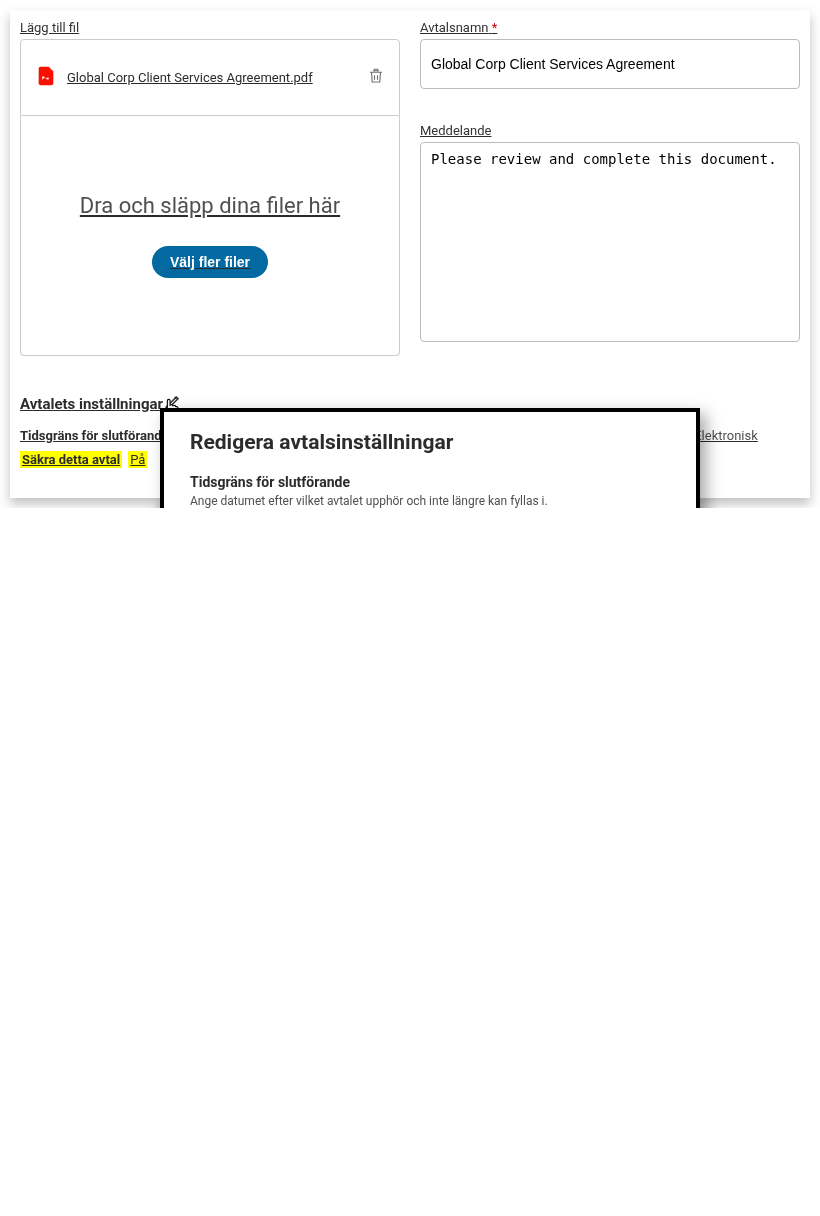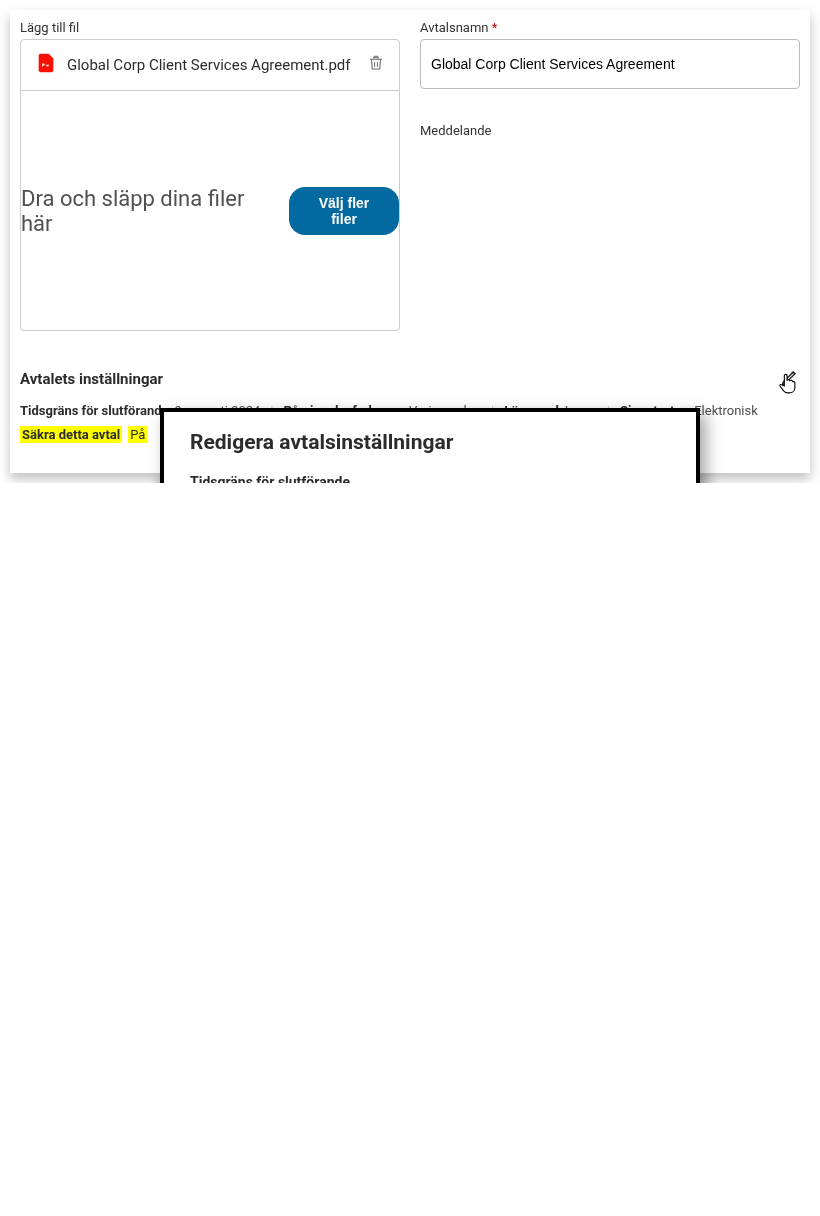--- a/index.html
+++ b/index.html
@@ -9,55 +9,56 @@
     padding: 10px;
     width: 820px;
     color: #2c2c2c;
   }
   .container {
     width: 800px;
     position: relative;
     filter: drop-shadow(0 6px 6px rgba(0,0,0,.25));
     background: #fff;
     padding-bottom: 30px;
+    text-decoration: underline;
   }
   .top-row {
     display: flex;
     gap: 20px;
     padding: 10px 10px 0 10px;
   }
   .col {
     flex: 1;
   }
   .label {
     font-size: 13px;
     color: #333;
     margin-bottom: 4px;
     display: block;
   }
   .star { color: #c00; }
   .file-header {
     border: 1px solid #ccc;
     border-radius: 4px 4px 0 0;
-    padding: 12px 14px;
+    padding: 25px 14px;
     display: flex;
     align-items: center;
     gap: 10px;
-    font-size: 15px;
+    font-size: 13px;
   }
   .pdf-icon svg { width: 22px; height: 22px; }
   .file-name { flex: 1; }
   .trash-icon svg { width: 18px; height: 18px; }
   .dropzone {
     border: 1px solid #ccc;
     border-top: none;
     border-radius: 0 0 4px 4px;
     height: 240px;
     display: flex;
-    flex-direction: row;
+    flex-direction: column;
     align-items: center;
     justify-content: center;
     gap: 28px;
     font-size: 22px;
     color: #505050;
   }
   .select-files-btn {
     background: #0369a1;
     color: #fff;
     border: none;
@@ -84,21 +85,20 @@
     resize: none;
   }
   .avtalsnamn-block { margin-bottom: 34px; }
   .settings-row {
     padding: 0 10px;
     margin-top: 36px;
   }
   .settings-title-row {
     display: flex;
     align-items: center;
-    justify-content: space-between;
   }
   .settings-title {
     font-size: 15px;
     font-weight: 700;
   }
   .edit-icon-wrap { position: relative; }
   .edit-icon svg { width: 20px; height: 20px; }
   .cursor-hand {
     position: absolute;
     left: -3px;
@@ -299,20 +299,21 @@
       </div>
     </div>
 
     <div class="col">
       <div class="avtalsnamn-block">
         <span class="label"><span>Avtalsnamn</span> <span class="star">*</span></span>
         <input type="text" class="text-input" value="Global Corp Client Services Agreement" style="">
       </div>
       <div>
         <span class="label">Meddelande</span>
+        <textarea class="textarea" style="">Please review and complete this document.</textarea>
       </div>
     </div>
   </div>
 
   <div class="settings-row">
     <div class="settings-title-row">
       <span class="settings-title">Avtalets inställningar</span>
       <span class="edit-icon-wrap">
         <span class="edit-icon">
           <svg viewBox="0 0 24 24" fill="none" stroke="#2c2c2c" stroke-width="1.8">

